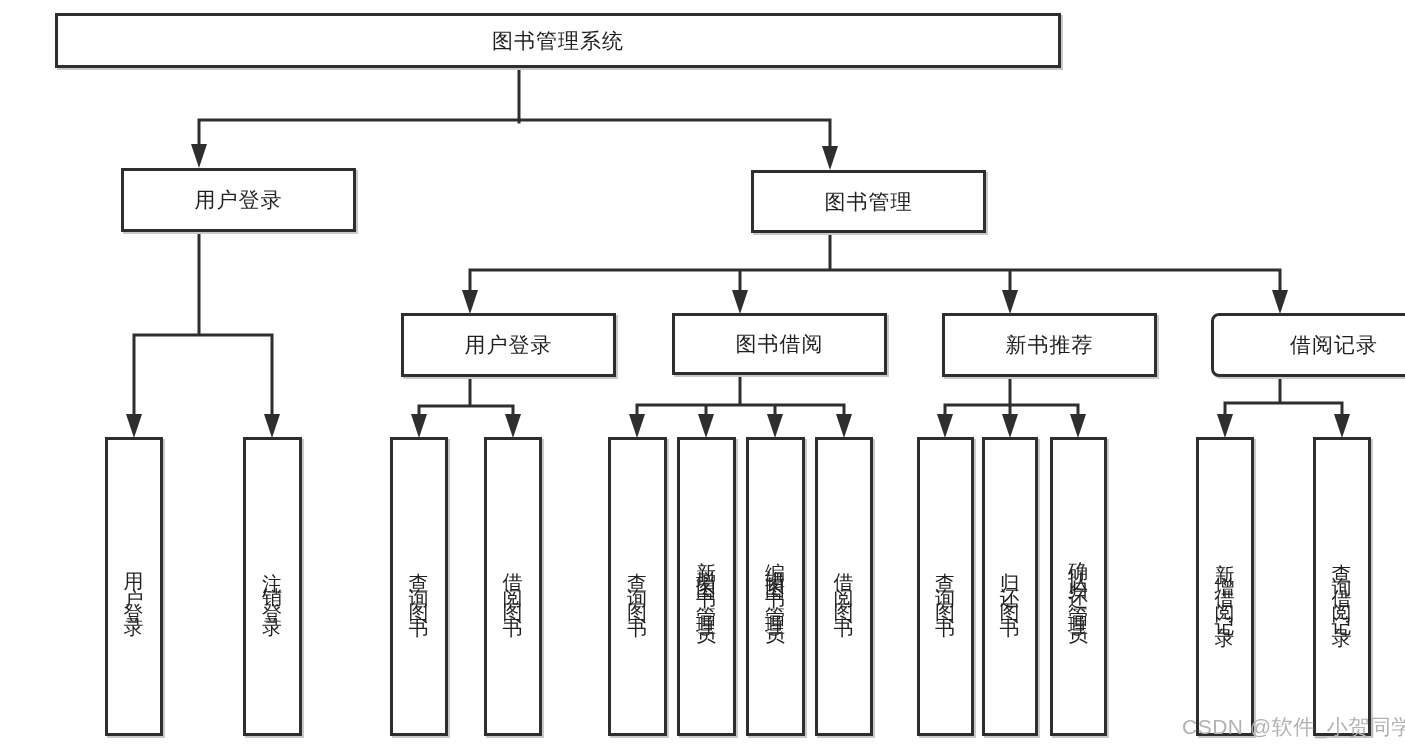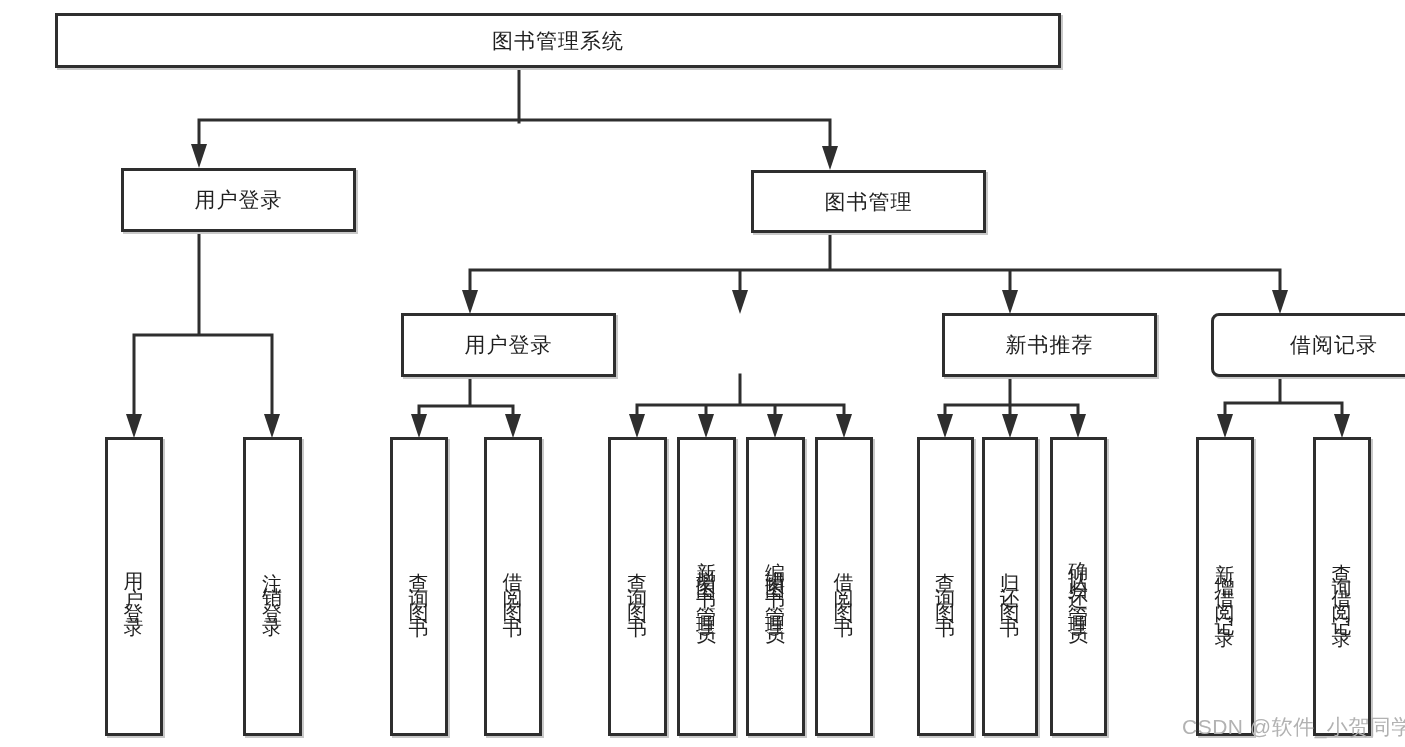--- a/index.html
+++ b/index.html
@@ -116,20 +116,21 @@
       <polygon points="1334,414 1350,414 1342,438"></polygon>
     </g>
   </svg>
 
   <div class="node" style="left:16px;top:13px;width:1006px;height:55px;">图书管理系统</div>
 
   <div class="node" style="left:82px;top:168px;width:235px;height:64px;">用户登录</div>
   <div class="node" style="left:712px;top:170px;width:235px;height:63px;text-align:center;">图书管理</div>
 
   <div class="node" style="left:362px;top:313px;width:215px;height:64px;">用户登录</div>
+  <div class="node" style="left:633px;top:313px;width:215px;height:62px;">图书借阅</div>
   <div class="node" style="left:903px;top:313px;width:215px;height:64px;">新书推荐</div>
   <div class="node" style="left:1172px;top:313px;width:246px;height:64px;border-radius:8px;">借阅记录</div>
 
   <div class="leaf sp-s" style="left:105px;width:58px;">用户登录</div>
   <div class="leaf sp-s" style="left:243px;width:59px;">注销登录</div>
 
   <div class="leaf sp-s" style="left:390px;width:58px;">查询图书</div>
   <div class="leaf sp-s" style="left:484px;width:58px;">借阅图书</div>
 
   <div class="leaf sp-s" style="left:608px;width:59px;">查询图书</div>

